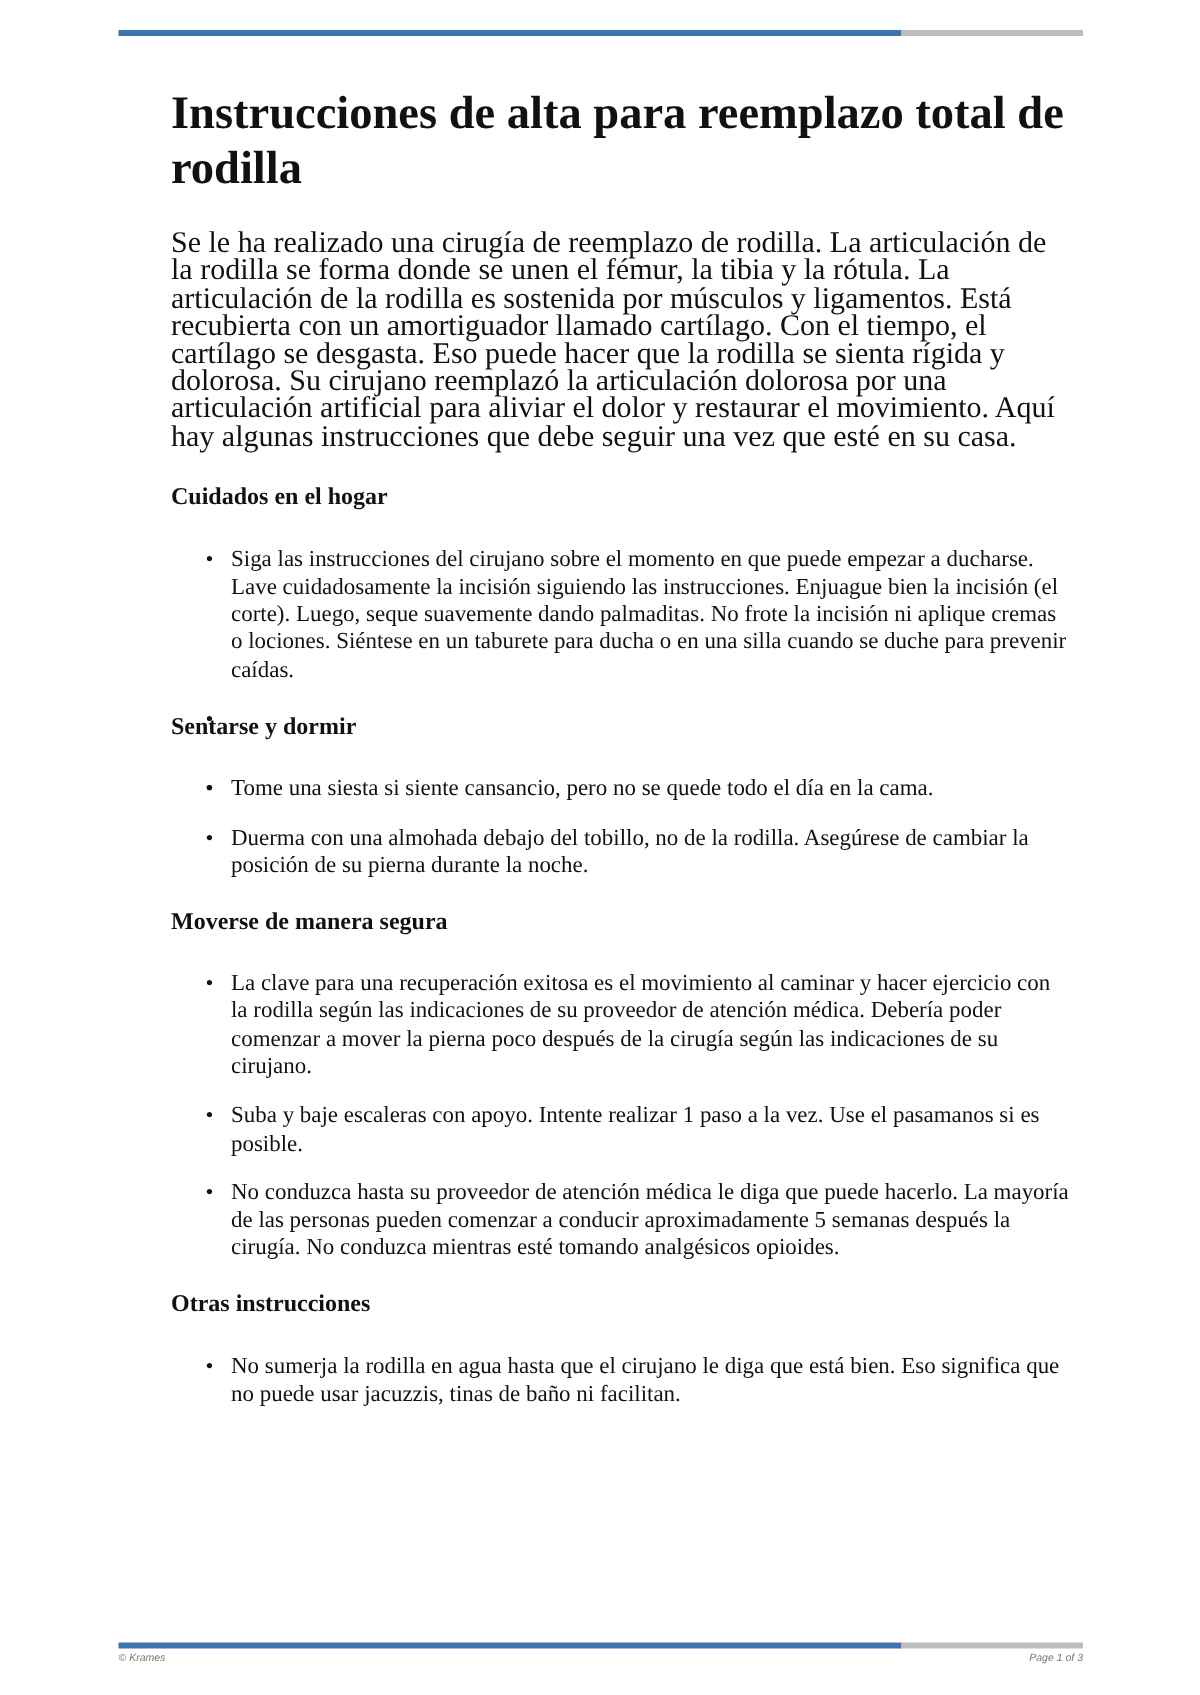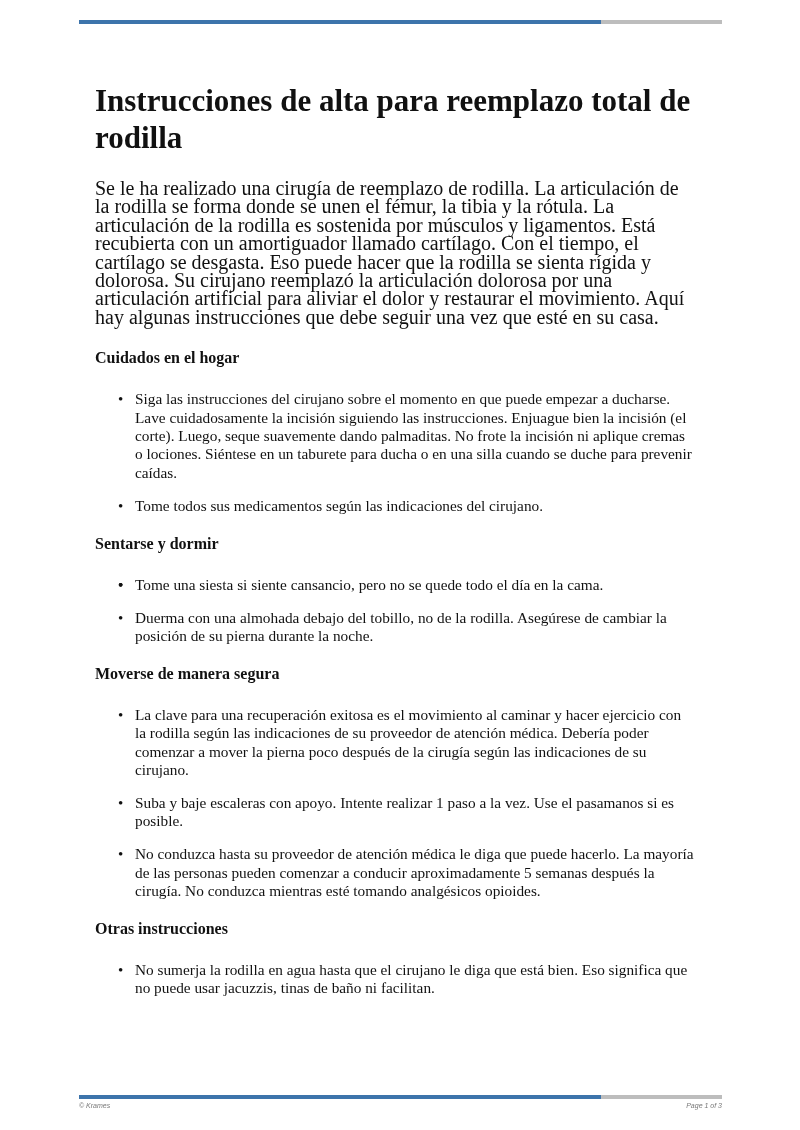--- a/index.html
+++ b/index.html
@@ -3,21 +3,21 @@
 <meta charset="utf-8">
 <style>
   html, body { margin: 0; padding: 0; background: #ffffff; }
   body { width: 800px; height: 1130px; position: relative; overflow: hidden; font-family: "Liberation Serif", "DejaVu Serif", serif; color: #111; }
   .bar { position: absolute; left: 79px; width: 643px; height: 4px; display: flex; }
   .bar .blue { width: 522px; background: #3d74ab; height: 100%; }
   .bar .gray { flex: 1; background: #bdbdbd; height: 100%; }
   .bar.top { top: 20px; }
   .bar.bottom { top: 1095px; }
   .footer { position: absolute; top: 1102px; left: 79px; width: 643px; font-family: "Liberation Sans", "DejaVu Sans", sans-serif; font-style: italic; font-size: 7px; color: #777; display: flex; justify-content: space-between; }
-  .content { position: absolute; left: 95px; top: 56px; width: 600px; margin-top: 26px; }
+  .content { position: absolute; left: 114px; top: 56px; width: 600px; }
   h1 { font-size: 31px; font-weight: bold; line-height: 37px; margin: 0 0 23px 0; }
   p.intro { font-size: 20px; line-height: 18.4px; margin: 0 0 18px 0; }
   h2 { font-size: 16px; font-weight: bold; line-height: 28px; margin: 0 0 18px 0; }
   ul { margin: 0 0 14px 0; padding-left: 40px; list-style: none; }
   li { font-size: 15.3px; line-height: 18.4px; margin: 0 0 14.5px 0; position: relative; }
   li .bullet { position: absolute; left: -17px; top: 0; font-size: 15px; }
 </style>
 </head>
 <body>
 
@@ -26,21 +26,21 @@
   <div class="gray" style="background: rgb(189, 189, 189);"></div>
 </div>
 
 <div class="content">
   <h1>Instrucciones de alta para reemplazo total de rodilla</h1>
   <p class="intro">Se le ha realizado una cirugía de reemplazo de rodilla. La articulación de la rodilla se forma donde se unen el fémur, la tibia y la rótula. La articulación de la rodilla es sostenida por músculos y ligamentos. Está recubierta con un amortiguador llamado cartílago. Con el tiempo, el cartílago se desgasta. Eso puede hacer que la rodilla se sienta rígida y dolorosa. Su cirujano reemplazó la articulación dolorosa por una articulación artificial para aliviar el dolor y restaurar el movimiento. Aquí hay algunas instrucciones que debe seguir una vez que esté en su casa.</p>
 
   <h2>Cuidados en el hogar</h2>
   <ul>
     <li><span class="bullet">•</span><span>Siga las instrucciones del cirujano sobre el momento en que puede empezar a ducharse. Lave cuidadosamente la incisión siguiendo las instrucciones. Enjuague bien la incisión (el corte). Luego, seque suavemente dando palmaditas. No frote la incisión ni aplique cremas o lociones. Siéntese en un taburete para ducha o en una silla cuando se duche para prevenir caídas.</span></li>
-    <li><span class="bullet">•</span><span>Tome todos sus medicamentos según las indicaciones del cirujano.</span></li>
+    <li><span class="bullet">•</span></li>
   </ul>
 
   <h2>Sentarse y dormir</h2>
   <ul>
     <li><span class="bullet">•</span></li>
     <li><span class="bullet">•</span></li>
     <li><span class="bullet">•</span><span>Tome una siesta si siente cansancio, pero no se quede todo el día en la cama.</span></li>
     <li><span class="bullet">•</span><span>Duerma con una almohada debajo del tobillo, no de la rodilla. Asegúrese de cambiar la posición de su pierna durante la noche.</span></li>
   </ul>
 

